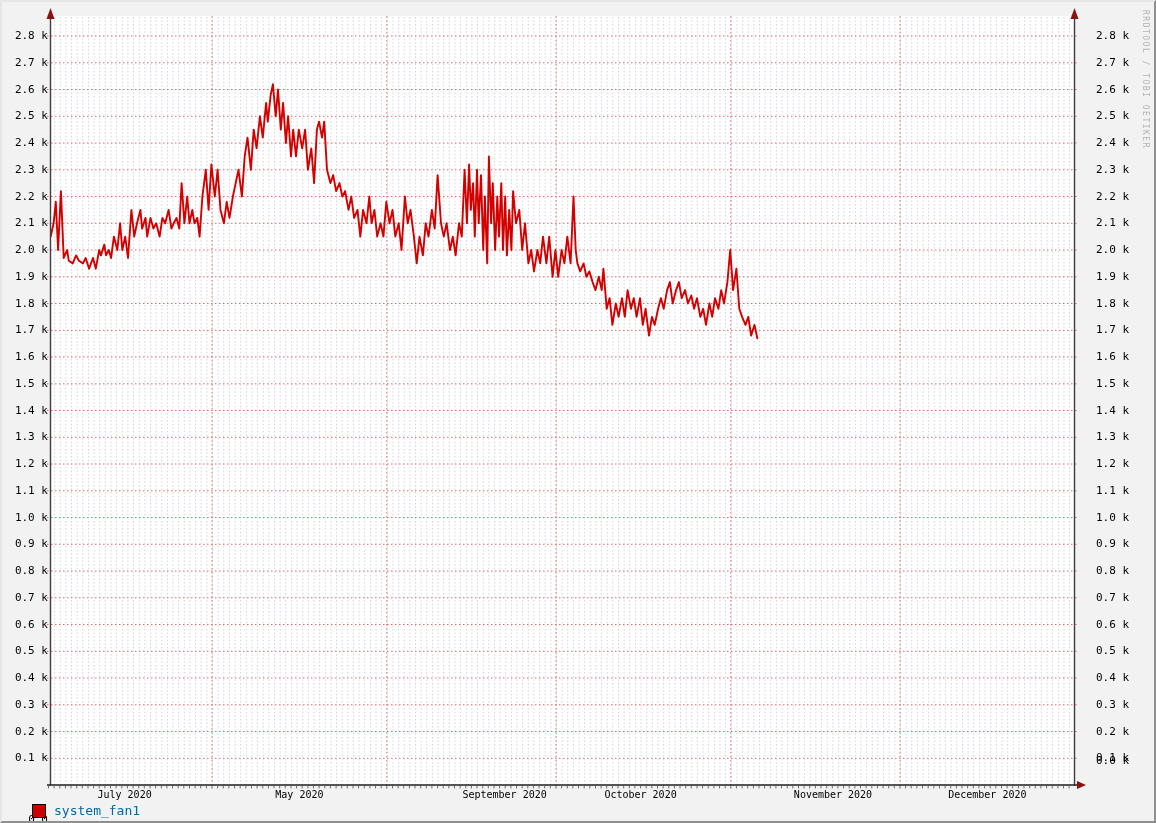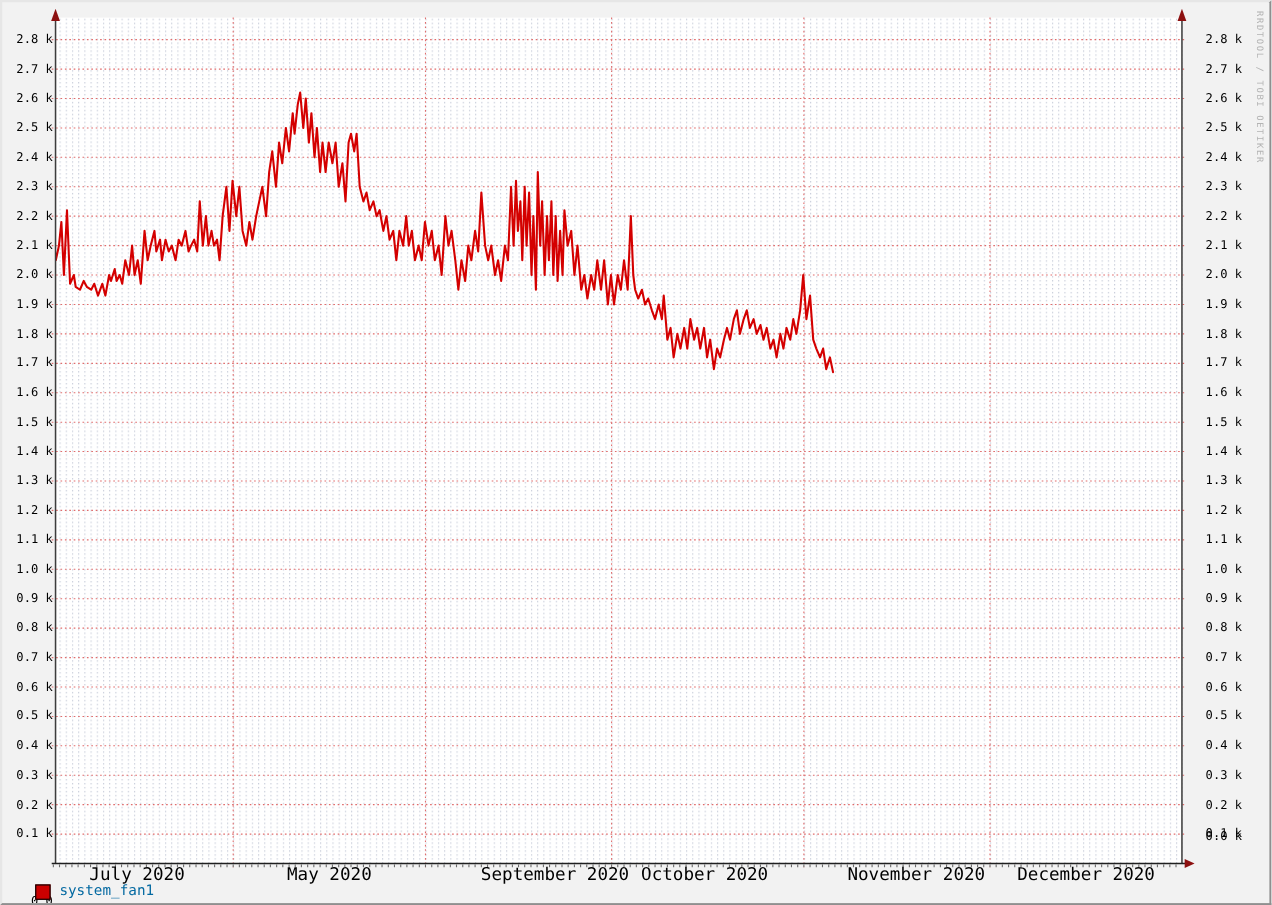--- a/index.html
+++ b/index.html
@@ -12,21 +12,21 @@
   }
   svg.chart { position:absolute; left:0; top:0; }
   .ylab {
     position:absolute; width:44px; height:14px; line-height:14px;
     font-size:11px; color:#000; white-space:pre;
   }
   .ylab.left  { left:2px;  text-align:right; }
   .ylab.right { left:1094px; text-align:left; }
   .xlab {
     position:absolute; top:786px; height:14px; line-height:14px;
-    font-size:16px; color:#000; transform:translateX(-50%); white-space:nowrap;
+    font-size:10px; color:#000; transform:translateX(-50%); white-space:nowrap;
   }
   .legend {
     position:absolute; left:30px; top:801px; height:16px;
     display:flex; align-items:center; gap:8px;
   }
   .legend .swatch {
     width:12px; height:12px; background:#cc0000; border:1px solid #000;
   }
   .legend .label { font-size:13px; color:#0369a1; line-height:14px; }
   .watermark {

